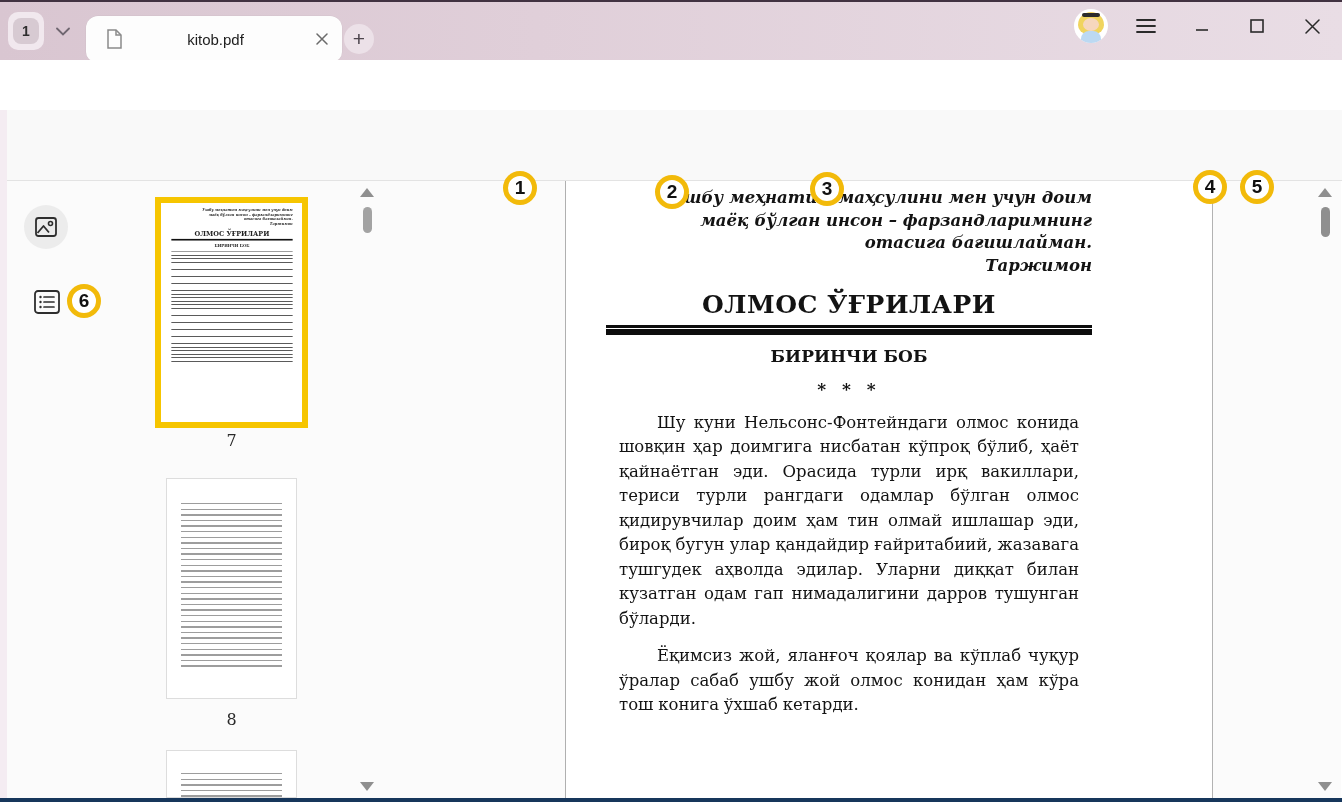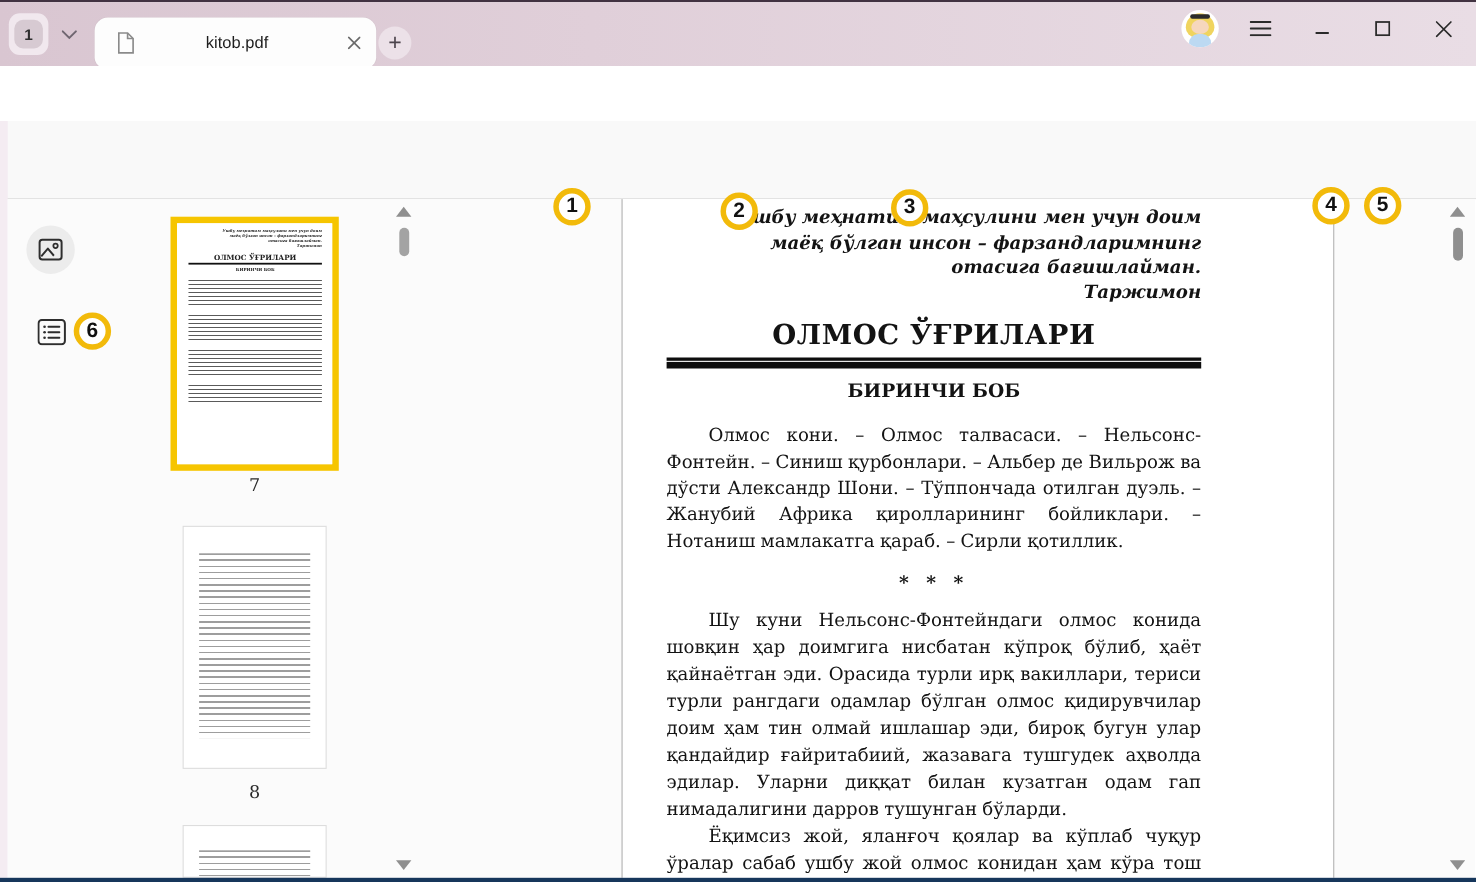--- a/index.html
+++ b/index.html
@@ -97,21 +97,21 @@
   .page{left:558px;top:0;width:566px;height:617px;background:#fff;border-left:1px solid #b0b0b0;border-right:1px solid #b2b2b2;
         overflow:hidden;padding:0 40px;box-sizing:content-box;}
   .doc{font-family:"DejaVu Serif","Liberation Serif",serif;color:#131313;width:486px;}
   .epigraph{margin-top:6px;font-style:italic;font-weight:700;font-size:16.5px;line-height:22.5px;text-align:right;}
   .doc-title{margin-top:13px;font-size:25px;font-weight:700;text-align:center;letter-spacing:.5px;}
   .rule-thin{margin-top:6px;height:2.5px;background:#0d0d0d;}
   .rule-thick{margin-top:1.5px;height:5.5px;background:#0d0d0d;}
   .chapter{margin-top:11px;font-size:17px;font-weight:700;text-align:center;}
   .summary{margin-top:18px;font-size:16.5px;line-height:24px;text-align:justify;text-indent:38px;word-spacing:-.4px;}
   .stars{margin-top:13px;font-size:17px;font-weight:700;text-align:center;letter-spacing:5px;}
-  .para{margin:0;font-size:16.5px;line-height:24.5px;text-align:justify;text-indent:38px;word-spacing:-.4px;}
+  .para{margin:13px;font-size:16.5px;line-height:24.5px;text-align:justify;text-indent:38px;word-spacing:-.4px;}
   .para.first{margin-top:12px;}
 
   .bottom-bar{left:0;top:798px;width:1342px;height:4px;background:#16365b;}
   svg{display:block;}
 </style>
 </head>
 <body>
 
 <div id="app">
 
@@ -339,21 +339,20 @@
         <div class="epigraph">
           <div>Ушбу меҳнатим маҳсулини мен учун доим</div>
           <div>маёқ бўлган инсон – фарзандларимнинг</div>
           <div>отасига бағишлайман.</div>
           <div>Таржимон</div>
         </div>
         <div class="doc-title">ОЛМОС ЎҒРИЛАРИ</div>
         <div class="rule-thin"></div>
         <div class="rule-thick"></div>
         <div class="chapter">БИРИНЧИ БОБ</div>
-        <p class="summary">Олмос кони. – Олмос талвасаси. – Нельсонс-Фонтейн. – Синиш қурбонлари. – Альбер де Вильрож ва дўсти Александр Шони. – Тўппончада отилган дуэль. – Жанубий Африка қиролларининг бойликлари. – Нотаниш мамлакатга қараб. – Сирли қотиллик.</p>
         <div class="stars">* * *</div>
         <p class="para first">Шу куни Нельсонс-Фонтейндаги олмос конида шовқин ҳар доимгига нисбатан кўпроқ бўлиб, ҳаёт қайнаётган эди. Орасида турли ирқ вакиллари, териси турли рангдаги одамлар бўлган олмос қидирувчилар доим ҳам тин олмай ишлашар эди, бироқ бугун улар қандайдир ғайритабиий, жазавага тушгудек аҳволда эдилар. Уларни диққат билан кузатган одам гап нимадалигини дарров тушунган бўларди.</p>
         <p class="para">Ёқимсиз жой, яланғоч қоялар ва кўплаб чуқур ўралар сабаб ушбу жой олмос конидан ҳам кўра тош конига ўхшаб кетарди.</p>
       </div>
     </div>
 
     <div class="abs scroll-up" style="left:1311px;top:7px;"></div>
     <div class="abs scroll-thumb" style="left:1314px;top:26px;height:30px;background:#8f8f8f;"></div>
     <div class="abs scroll-down" style="left:1311px;top:601px;"></div>
   </div>

